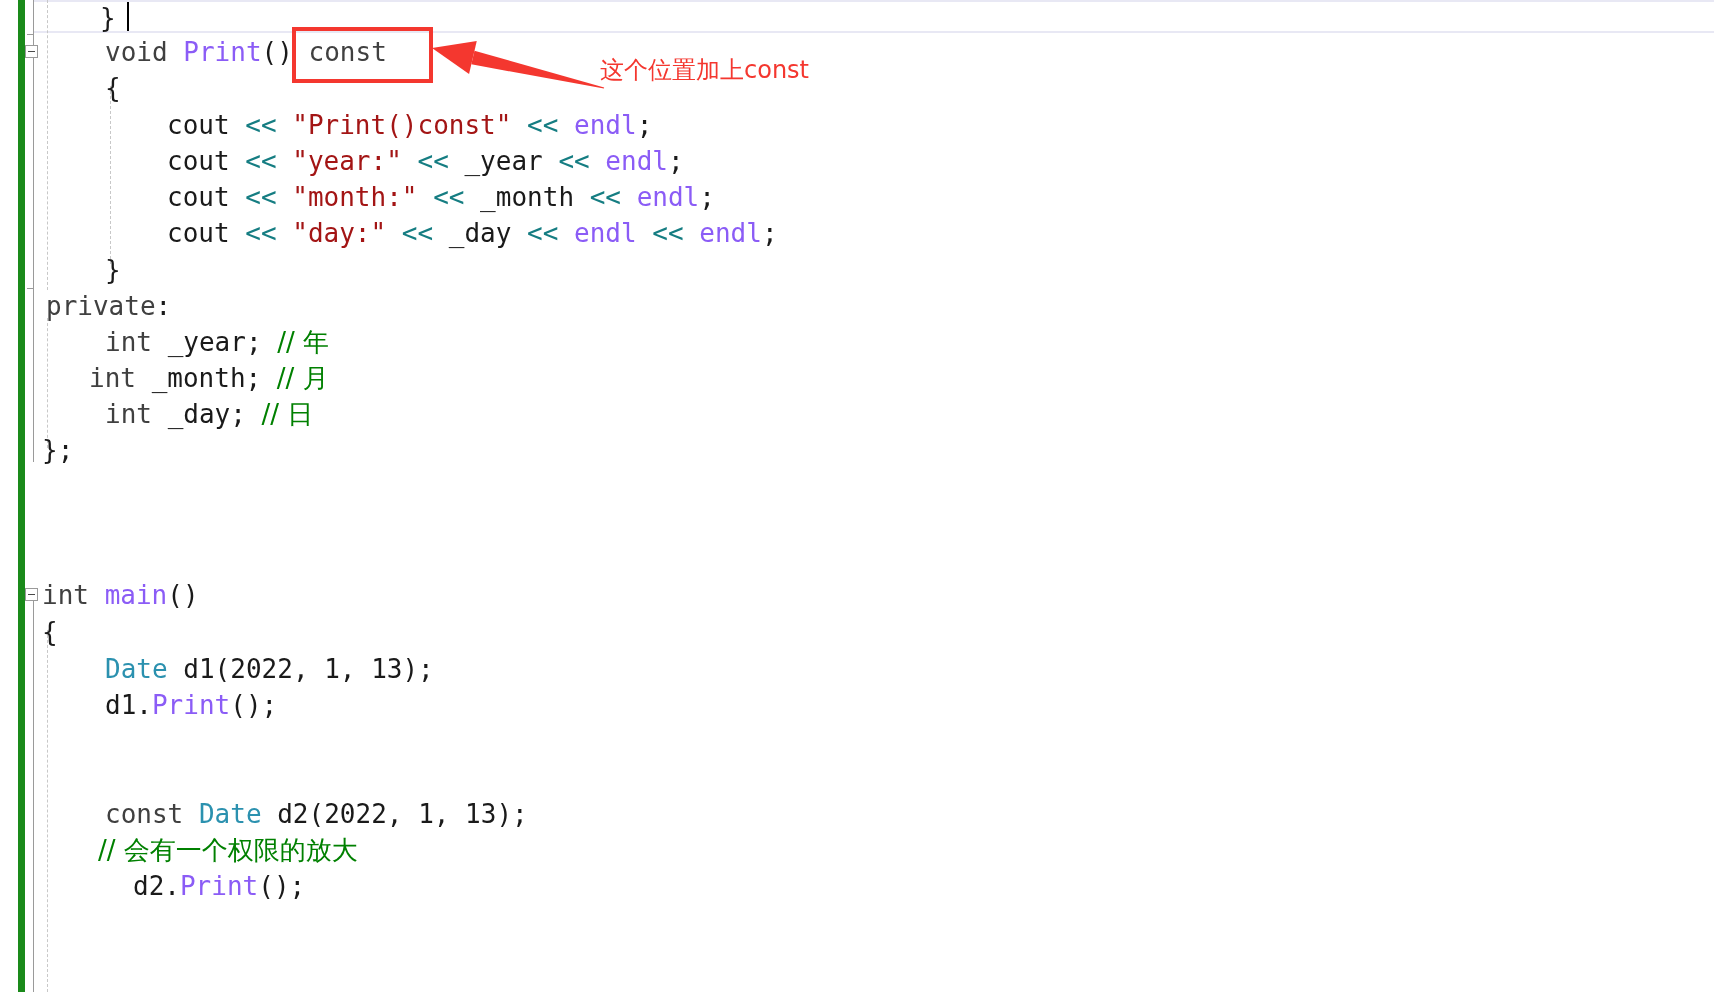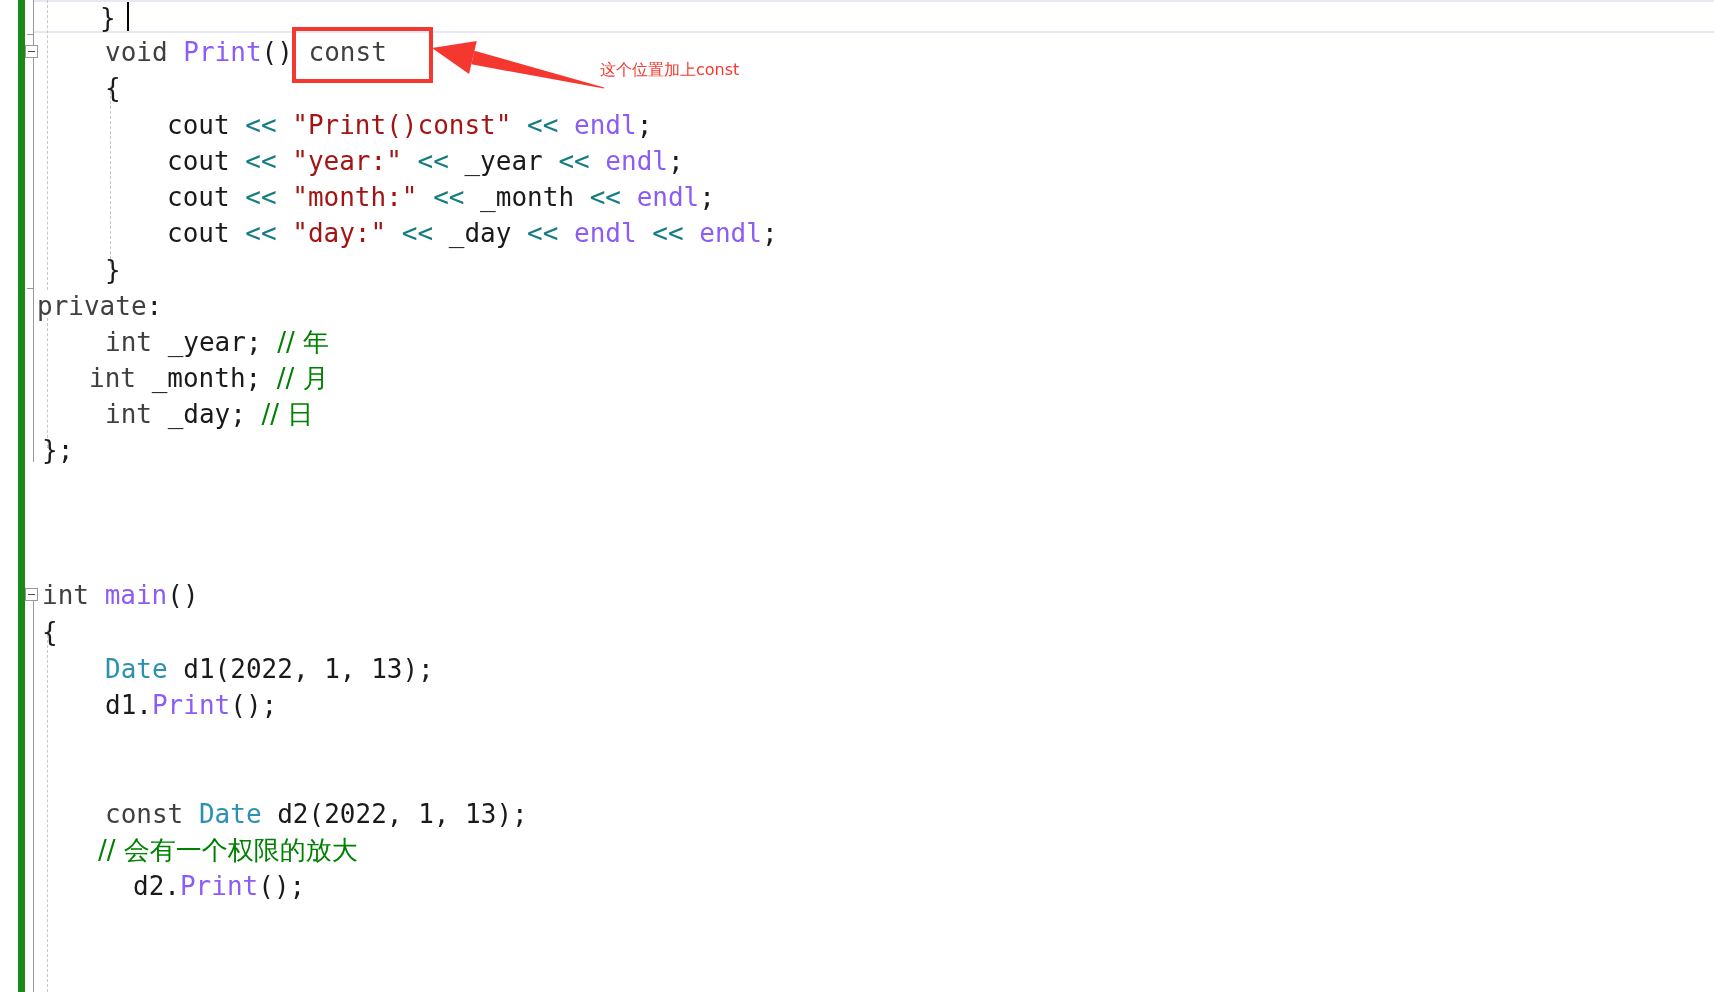--- a/index.html
+++ b/index.html
@@ -109,21 +109,21 @@
   .anno-box {
     position: absolute;
     box-sizing: border-box;
     border: 4px solid #f4372f;
     background: transparent;
   }
   .anno-text {
     position: absolute;
     white-space: pre;
     font-family: "DejaVu Sans", "Liberation Sans", sans-serif;
-    font-size: 16px;
+    font-size: 24px;
     line-height: 28px;
     color: #f4493f;
   }
   .anno-arrow {
     position: absolute;
     left: 0;
     top: 0;
     width: 1714px;
     height: 992px;
     pointer-events: none;
@@ -156,21 +156,21 @@
 
   <div id="code-layer">
       <div class="code-line" style="left: 100px; top: 0px;"><span class="tok-plain">}</span></div>
       <div class="code-line" style="left: 105px; top: 34px;"><span class="tok-kw">void</span><span class="tok-plain"> </span><span class="tok-fn">Print</span><span class="tok-plain">()</span><span class="tok-plain"> </span><span class="tok-kw">const</span></div>
       <div class="code-line" style="left: 105px; top: 70px;"><span class="tok-plain">{</span></div>
       <div class="code-line" style="left: 167px; top: 107px;"><span class="tok-plain">cout</span><span class="tok-plain"> </span><span class="tok-op">&lt;&lt;</span><span class="tok-plain"> </span><span class="tok-str">"Print()const"</span><span class="tok-plain"> </span><span class="tok-op">&lt;&lt;</span><span class="tok-plain"> </span><span class="tok-fn">endl</span><span class="tok-plain">;</span></div>
       <div class="code-line" style="left: 167px; top: 143px;"><span class="tok-plain">cout</span><span class="tok-plain"> </span><span class="tok-op">&lt;&lt;</span><span class="tok-plain"> </span><span class="tok-str">"year:"</span><span class="tok-plain"> </span><span class="tok-op">&lt;&lt;</span><span class="tok-plain"> </span><span class="tok-plain">_year</span><span class="tok-plain"> </span><span class="tok-op">&lt;&lt;</span><span class="tok-plain"> </span><span class="tok-fn">endl</span><span class="tok-plain">;</span></div>
       <div class="code-line" style="left: 167px; top: 179px;"><span class="tok-plain">cout</span><span class="tok-plain"> </span><span class="tok-op">&lt;&lt;</span><span class="tok-plain"> </span><span class="tok-str">"month:"</span><span class="tok-plain"> </span><span class="tok-op">&lt;&lt;</span><span class="tok-plain"> </span><span class="tok-plain">_month</span><span class="tok-plain"> </span><span class="tok-op">&lt;&lt;</span><span class="tok-plain"> </span><span class="tok-fn">endl</span><span class="tok-plain">;</span></div>
       <div class="code-line" style="left: 167px; top: 215px;"><span class="tok-plain">cout</span><span class="tok-plain"> </span><span class="tok-op">&lt;&lt;</span><span class="tok-plain"> </span><span class="tok-str">"day:"</span><span class="tok-plain"> </span><span class="tok-op">&lt;&lt;</span><span class="tok-plain"> </span><span class="tok-plain">_day</span><span class="tok-plain"> </span><span class="tok-op">&lt;&lt;</span><span class="tok-plain"> </span><span class="tok-fn">endl</span><span class="tok-plain"> </span><span class="tok-op">&lt;&lt;</span><span class="tok-plain"> </span><span class="tok-fn">endl</span><span class="tok-plain">;</span></div>
       <div class="code-line" style="left: 105px; top: 252px;"><span class="tok-plain">}</span></div>
-      <div class="code-line" style="left: 37px; top: 288px;"><span class="tok-kw">private</span><span class="tok-plain">:</span></div>
+      <div class="code-line" style="left: 46px; top: 288px;"><span class="tok-kw">private</span><span class="tok-plain">:</span></div>
       <div class="code-line" style="left: 105px; top: 324px;"><span class="tok-kw">int</span><span class="tok-plain"> </span><span class="tok-plain">_year;</span><span class="tok-plain"> </span><span class="tok-comment cjk">// 年</span></div>
       <div class="code-line" style="left: 89px; top: 360px;"><span class="tok-kw">int</span><span class="tok-plain"> </span><span class="tok-plain">_month;</span><span class="tok-plain"> </span><span class="tok-comment cjk">// 月</span></div>
       <div class="code-line" style="left: 105px; top: 396px;"><span class="tok-kw">int</span><span class="tok-plain"> </span><span class="tok-plain">_day;</span><span class="tok-plain"> </span><span class="tok-comment cjk">// 日</span></div>
       <div class="code-line" style="left: 42px; top: 432px;"><span class="tok-plain">};</span></div>
       <div class="code-line" style="left: 42px; top: 577px;"><span class="tok-kw">int</span><span class="tok-plain"> </span><span class="tok-fn">main</span><span class="tok-plain">()</span></div>
       <div class="code-line" style="left: 42px; top: 614px;"><span class="tok-plain">{</span></div>
       <div class="code-line" style="left: 105px; top: 651px; text-align: center;"><span class="tok-type">Date</span><span class="tok-plain"> </span><span class="tok-plain">d1</span><span class="tok-plain">(</span><span class="tok-num">2022</span><span class="tok-plain">, </span><span class="tok-num">1</span><span class="tok-plain">, </span><span class="tok-num">13</span><span class="tok-plain">);</span></div>
       <div class="code-line" style="left: 105px; top: 687px;"><span class="tok-plain">d1</span><span class="tok-plain">.</span><span class="tok-fn">Print</span><span class="tok-plain">();</span></div>
       <div class="code-line" style="left: 105px; top: 796px;"><span class="tok-kw">const</span><span class="tok-plain"> </span><span class="tok-type">Date</span><span class="tok-plain"> </span><span class="tok-plain">d2</span><span class="tok-plain">(</span><span class="tok-num">2022</span><span class="tok-plain">, </span><span class="tok-num">1</span><span class="tok-plain">, </span><span class="tok-num">13</span><span class="tok-plain">);</span></div>
       <div class="code-line" style="left: 98px; top: 832px;"><span class="tok-comment cjk">// 会有一个权限的放大</span></div>

